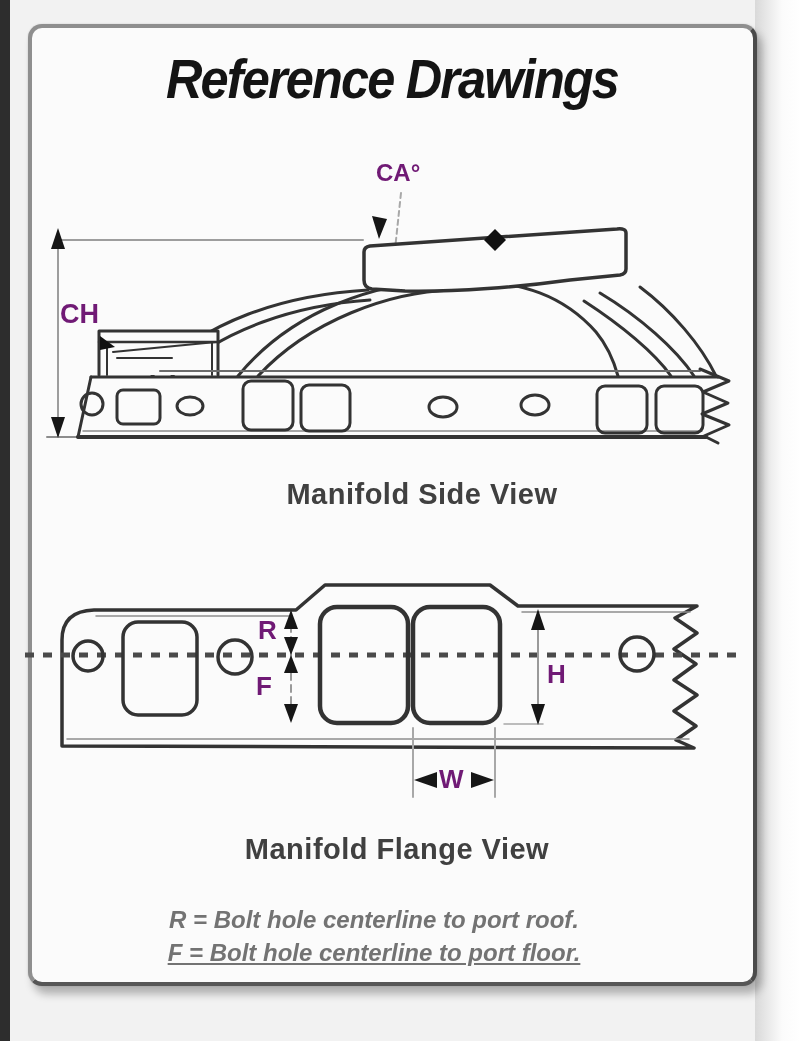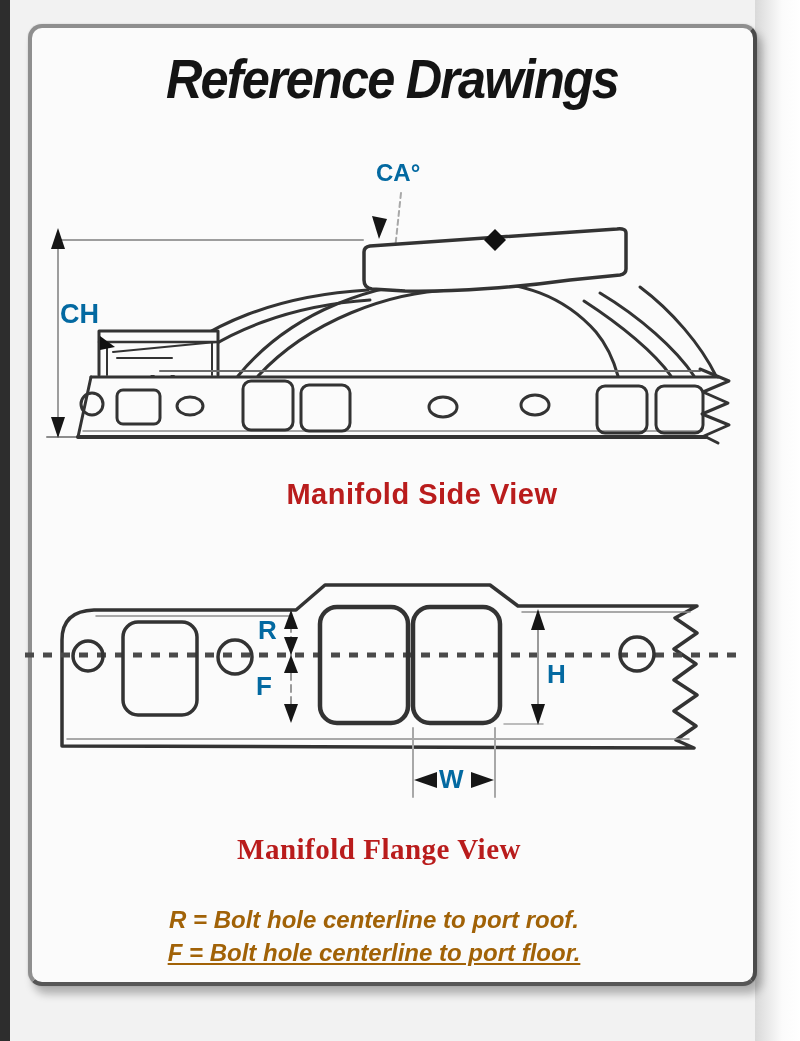--- a/index.html
+++ b/index.html
@@ -32,30 +32,30 @@
   .lbl {
     position:absolute; color:#1c1c1c; font-weight:bold;
     white-space:nowrap; line-height:1;
   }
   .title {
     position:absolute; top:46px; left:392px;
     transform:translateX(-50%) scaleX(0.9);
     font-size:56px; font-weight:bold; font-style:italic;
     letter-spacing:-2px; color:#141414; white-space:nowrap;
   }
-  .dim-label { font-size:26px; color:#0369a1; }
+  .dim-label { font-size:26px; color:#701a75; }
   .caption {
     position:absolute; transform:translateX(-50%);
-    font-size:29px; font-weight:bold; color:#b91c1c;
+    font-size:29px; font-weight:bold; color:#404040;
     letter-spacing:0.5px; white-space:nowrap;
   }
   .legend-line {
     position:absolute; left:374px; transform:translateX(-50%);
     font-size:24px; font-weight:bold; font-style:italic;
-    color:#a16207; white-space:nowrap;text-align:center;
+    color:#737373; white-space:nowrap;text-align:center;
   }
 </style>
 </head>
 <body>
 
 <div class="left-bar"></div>
 <div class="right-fade"></div>
 
 <div class="page-card"></div>
 
@@ -173,17 +173,17 @@
 <div class="caption" style="left:422px; top:478px;">Manifold Side View</div>
 
 <div class="lbl dim-label" style="left:258px; top:617px;">R</div>
 
 <div class="lbl dim-label" style="left:256px; top:673px;">F</div>
 
 <div class="lbl dim-label" style="left:547px; top:661px;">H</div>
 
 <div class="lbl dim-label" style="left:439px; top:766px;">W</div>
 
-<div class="caption" style="left:379px; top:833px;font-family:Liberation Serif, serif;">Manifold Flange View</div>
+<div class="caption" style="left:397px; top:833px;">Manifold Flange View</div>
 
 <div class="legend-line" style="top:906px;">R = Bolt hole centerline to port roof.</div>
 
 <div class="legend-line" style="top:939px;text-decoration:underline;">F = Bolt hole centerline to port floor.</div>
 
 </body></html>

